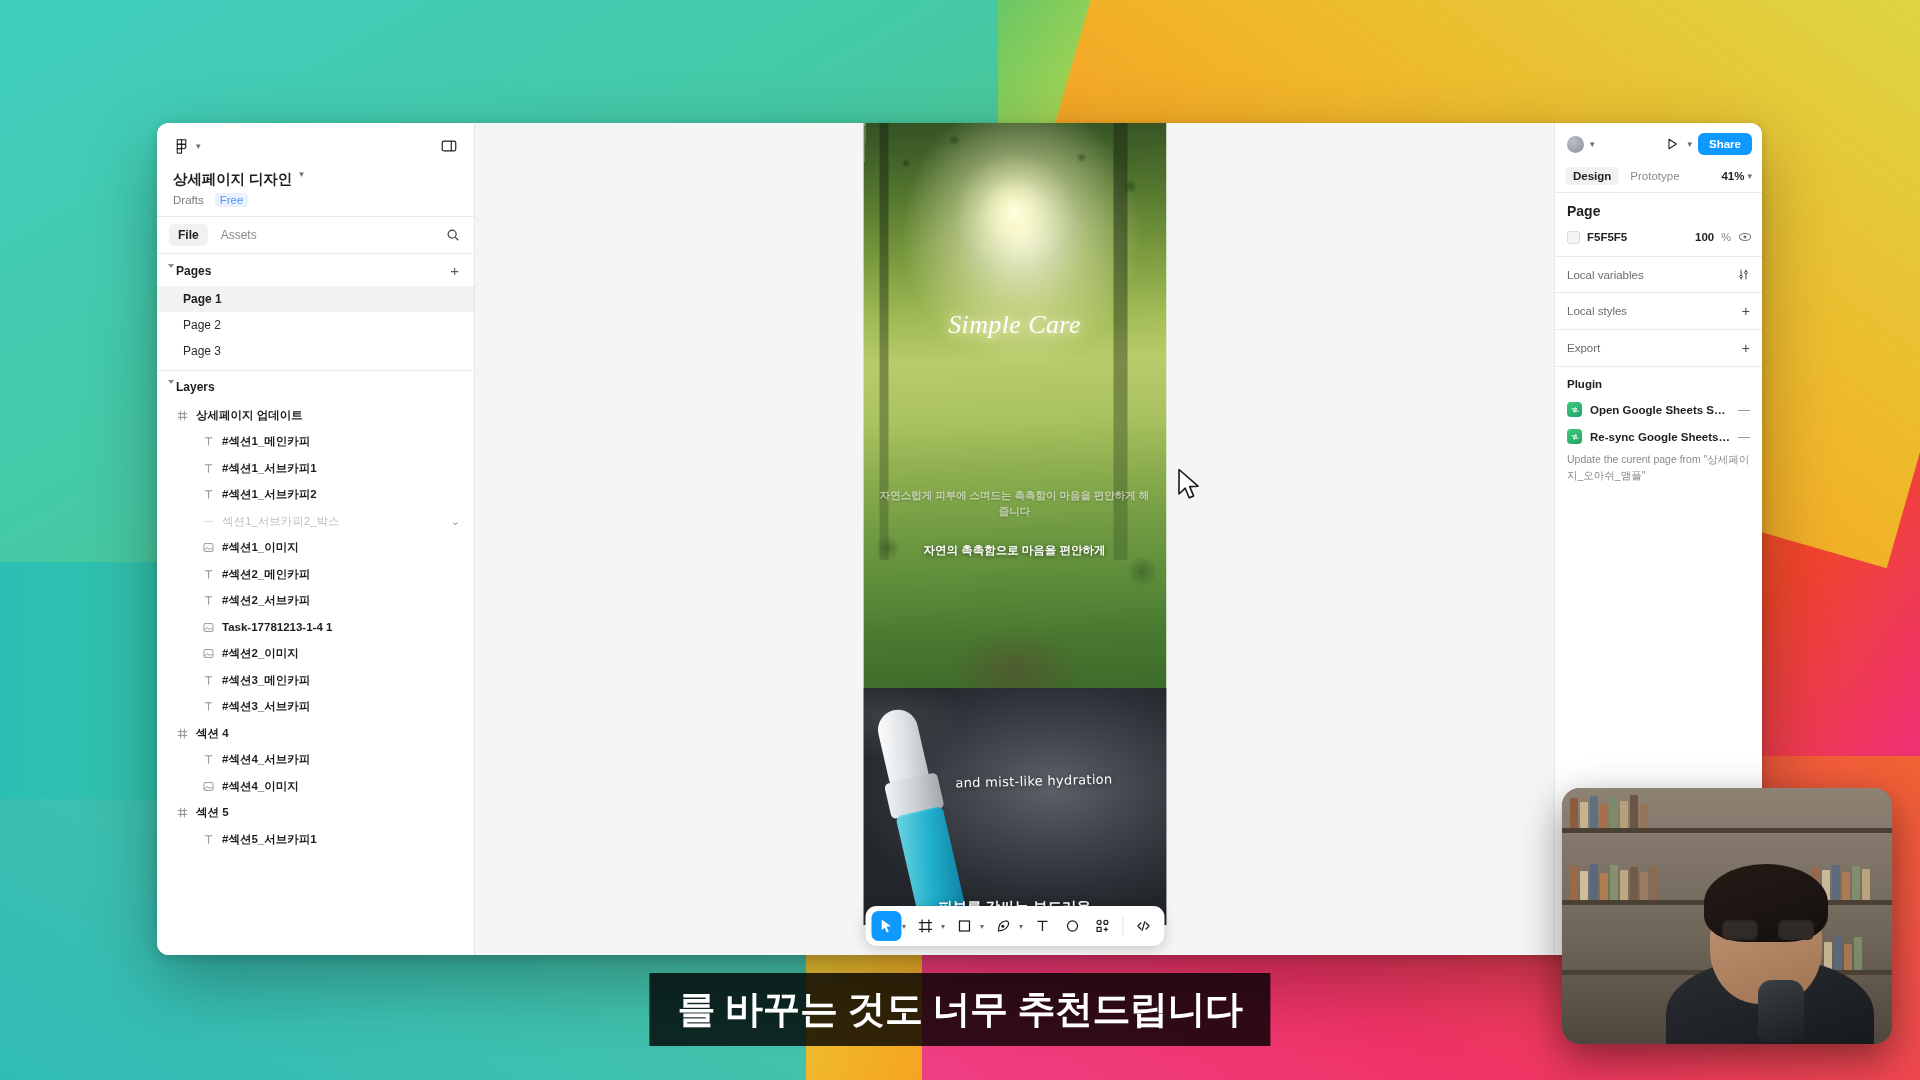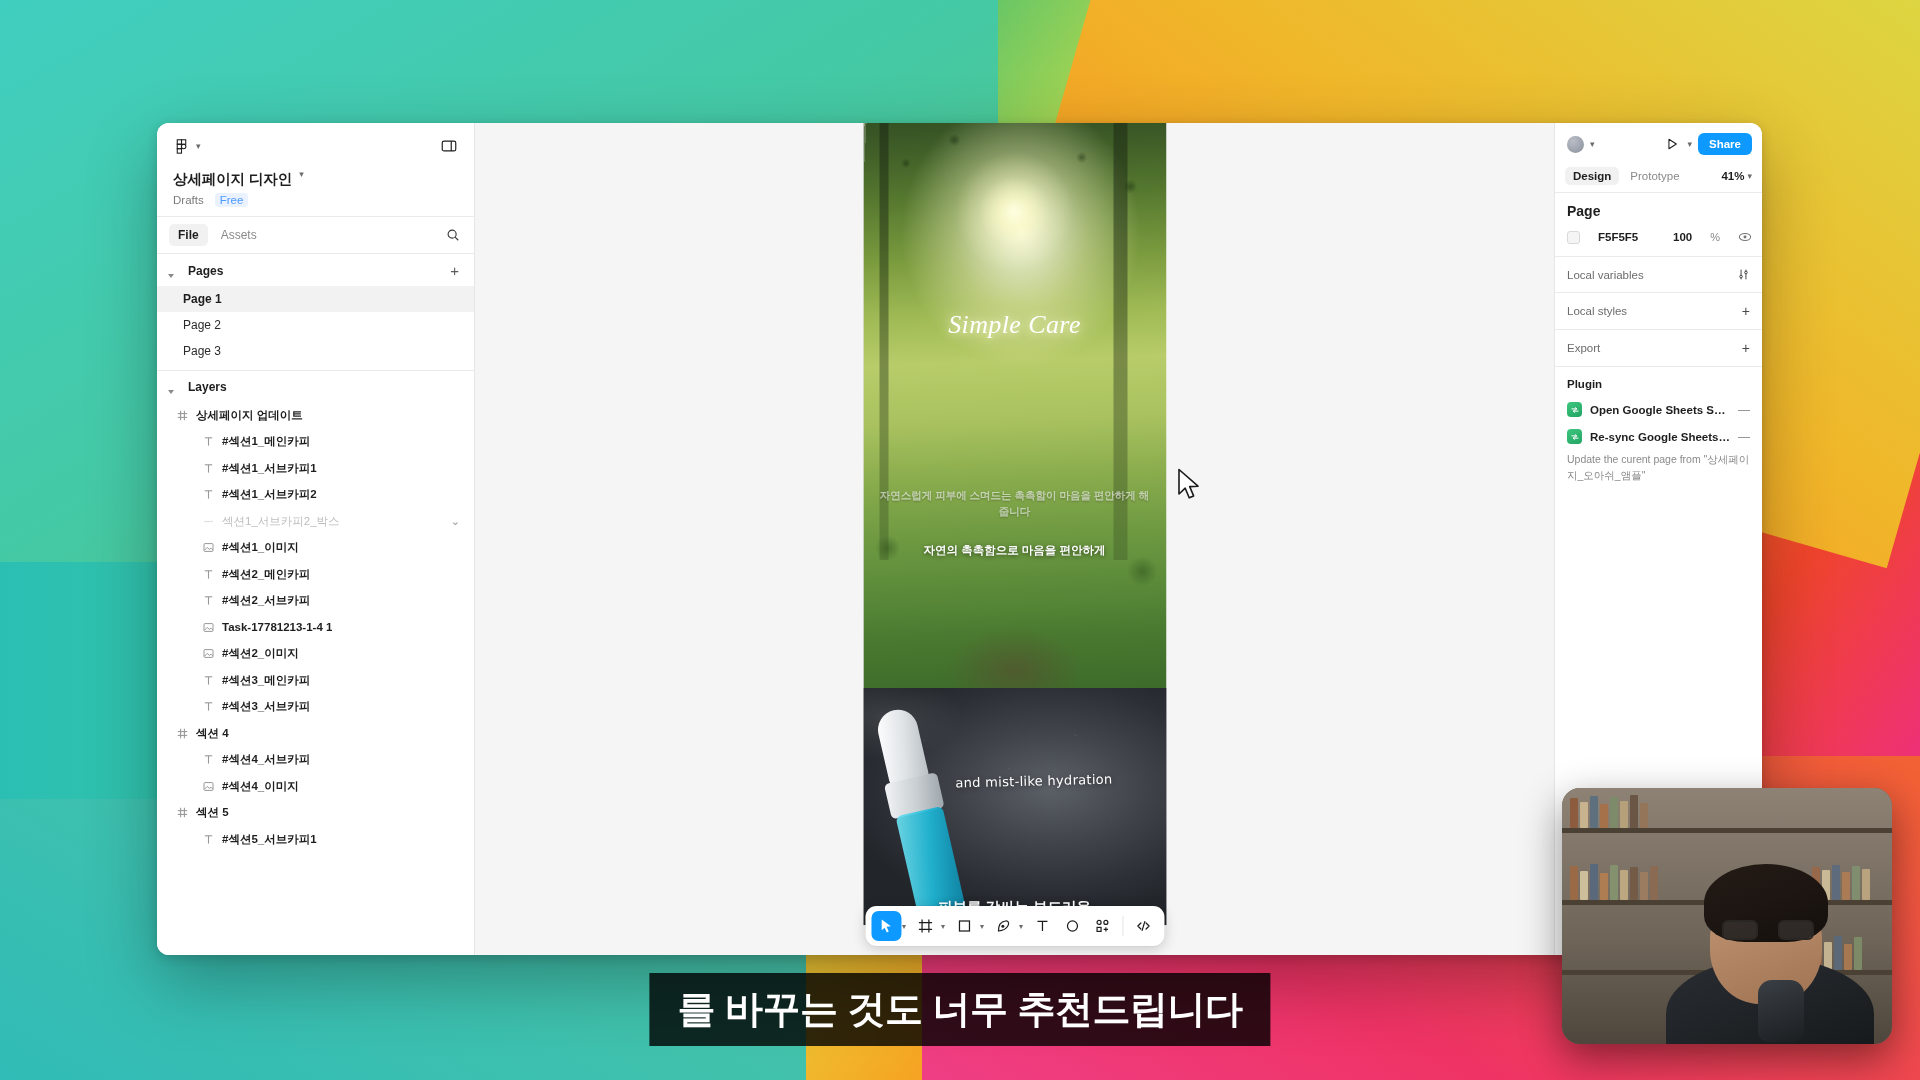--- a/index.html
+++ b/index.html
@@ -95,21 +95,21 @@
     position: relative;
   }
   .lp-tab { font-size: 12px; padding: 4px 9px; border-radius: 5px; color: #8a8a8a; cursor: pointer; }
   .lp-tab.active { color: #1e1e1e; font-weight: 700; background: #f1f1f1; }
   .lp-search { position: absolute; right: 14px; top: 50%; transform: translateY(-50%); }
 
   .section-head {
     display: flex; align-items: center; justify-content: space-between;
     padding: 9px 15px 8px 11px;
   }
-  .section-head .lbl { display: flex; align-items: flex-end; gap: 14px; font-size: 12px; font-weight: 700; color: #1e1e1e; }
+  .section-head .lbl { display: flex; align-items: flex-start; gap: 2px; font-size: 12px; font-weight: 700; color: #1e1e1e; }
   .tri { width: 0; height: 0; border-left: 4px solid #8a8a8a; border-top: 3px solid transparent; border-bottom: 3px solid transparent; }
   .tri.open { border-left: 3.5px solid transparent; border-right: 3.5px solid transparent; border-top: 4.5px solid #8a8a8a; border-bottom: none; }
   .plus { font-size: 15px; color: #5a5a5a; line-height: 1; cursor: pointer; }
 
   .page-item {
     font-size: 12px; color: #2b2b2b;
     padding: 6px 15px 6px 26px;
     cursor: pointer;
   }
   .page-item.selected { background: #f2f2f2; font-weight: 700; color: #1e1e1e; }
@@ -273,21 +273,21 @@
     display: flex; align-items: center; gap: 3px;
     padding: 4px 10px 7px 10px;
     border-bottom: 1px solid #eaeaea;
   }
   .rp-tab { font-size: 11.5px; padding: 3px 8px; border-radius: 5px; color: #8a8a8a; cursor: pointer; }
   .rp-tab.active { color: #1e1e1e; font-weight: 700; background: #f1f1f1; }
   .zoom-val { margin-left: auto; font-size: 11.5px; font-weight: 700; color: #1e1e1e; cursor: pointer; }
 
   .rp-sec-title { font-size: 14px; font-weight: 700; color: #1e1e1e; padding: 10px 8px 7px 12px; }
   .rp-fill-row {
-    display: flex; align-items: center; gap: 18px;
+    display: flex; align-items: center; gap: 7px;
     padding: 4px 10px 12px 12px;
   }
   .swatch { width: 13px; height: 13px; border-radius: 3px; background: #f5f5f5; border: 1px solid #d9d9d9; flex: 0 0 13px; }
   .hexval { font-size: 11.5px; color: #1e1e1e; font-weight: 700; }
   .opval { margin-left: auto; font-size: 11.5px; color: #1e1e1e; font-weight: 700; }
   .oppct { font-size: 11px; color: #8a8a8a; }
   .eye { width: 14px; height: 14px; opacity: .7; cursor: pointer; }
 
   .rp-row {
     display: flex; align-items: center; justify-content: space-between;

